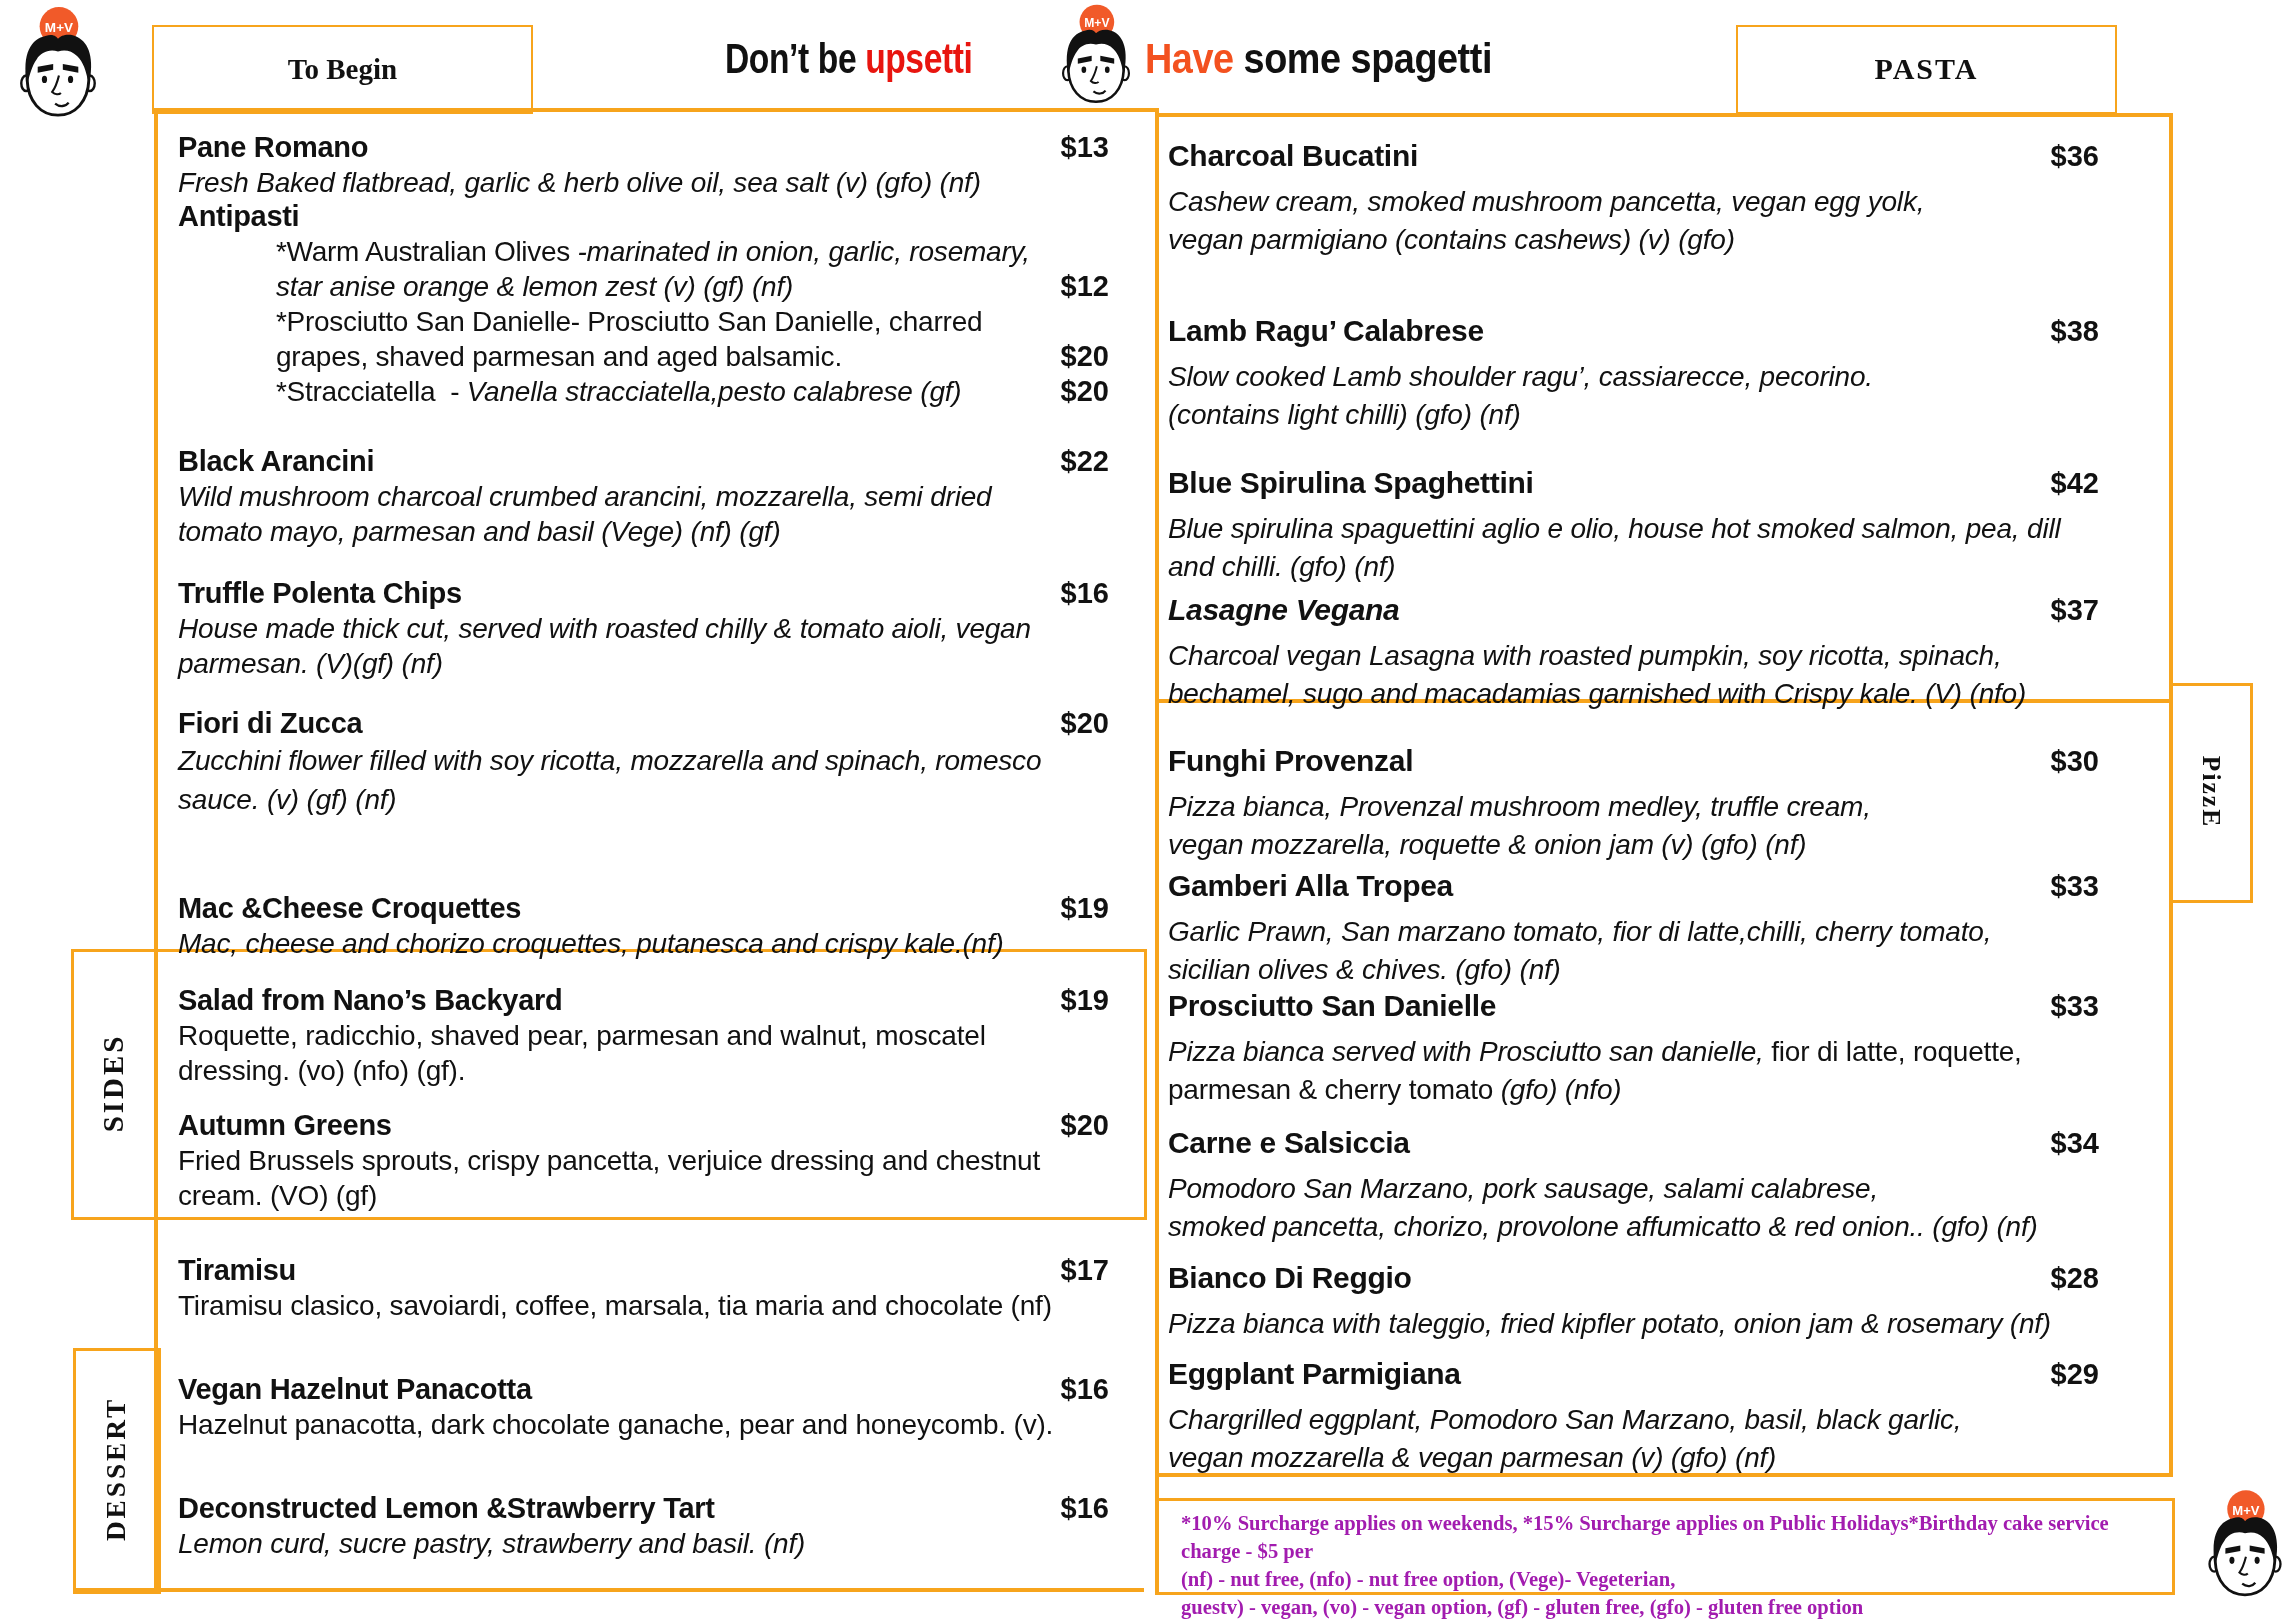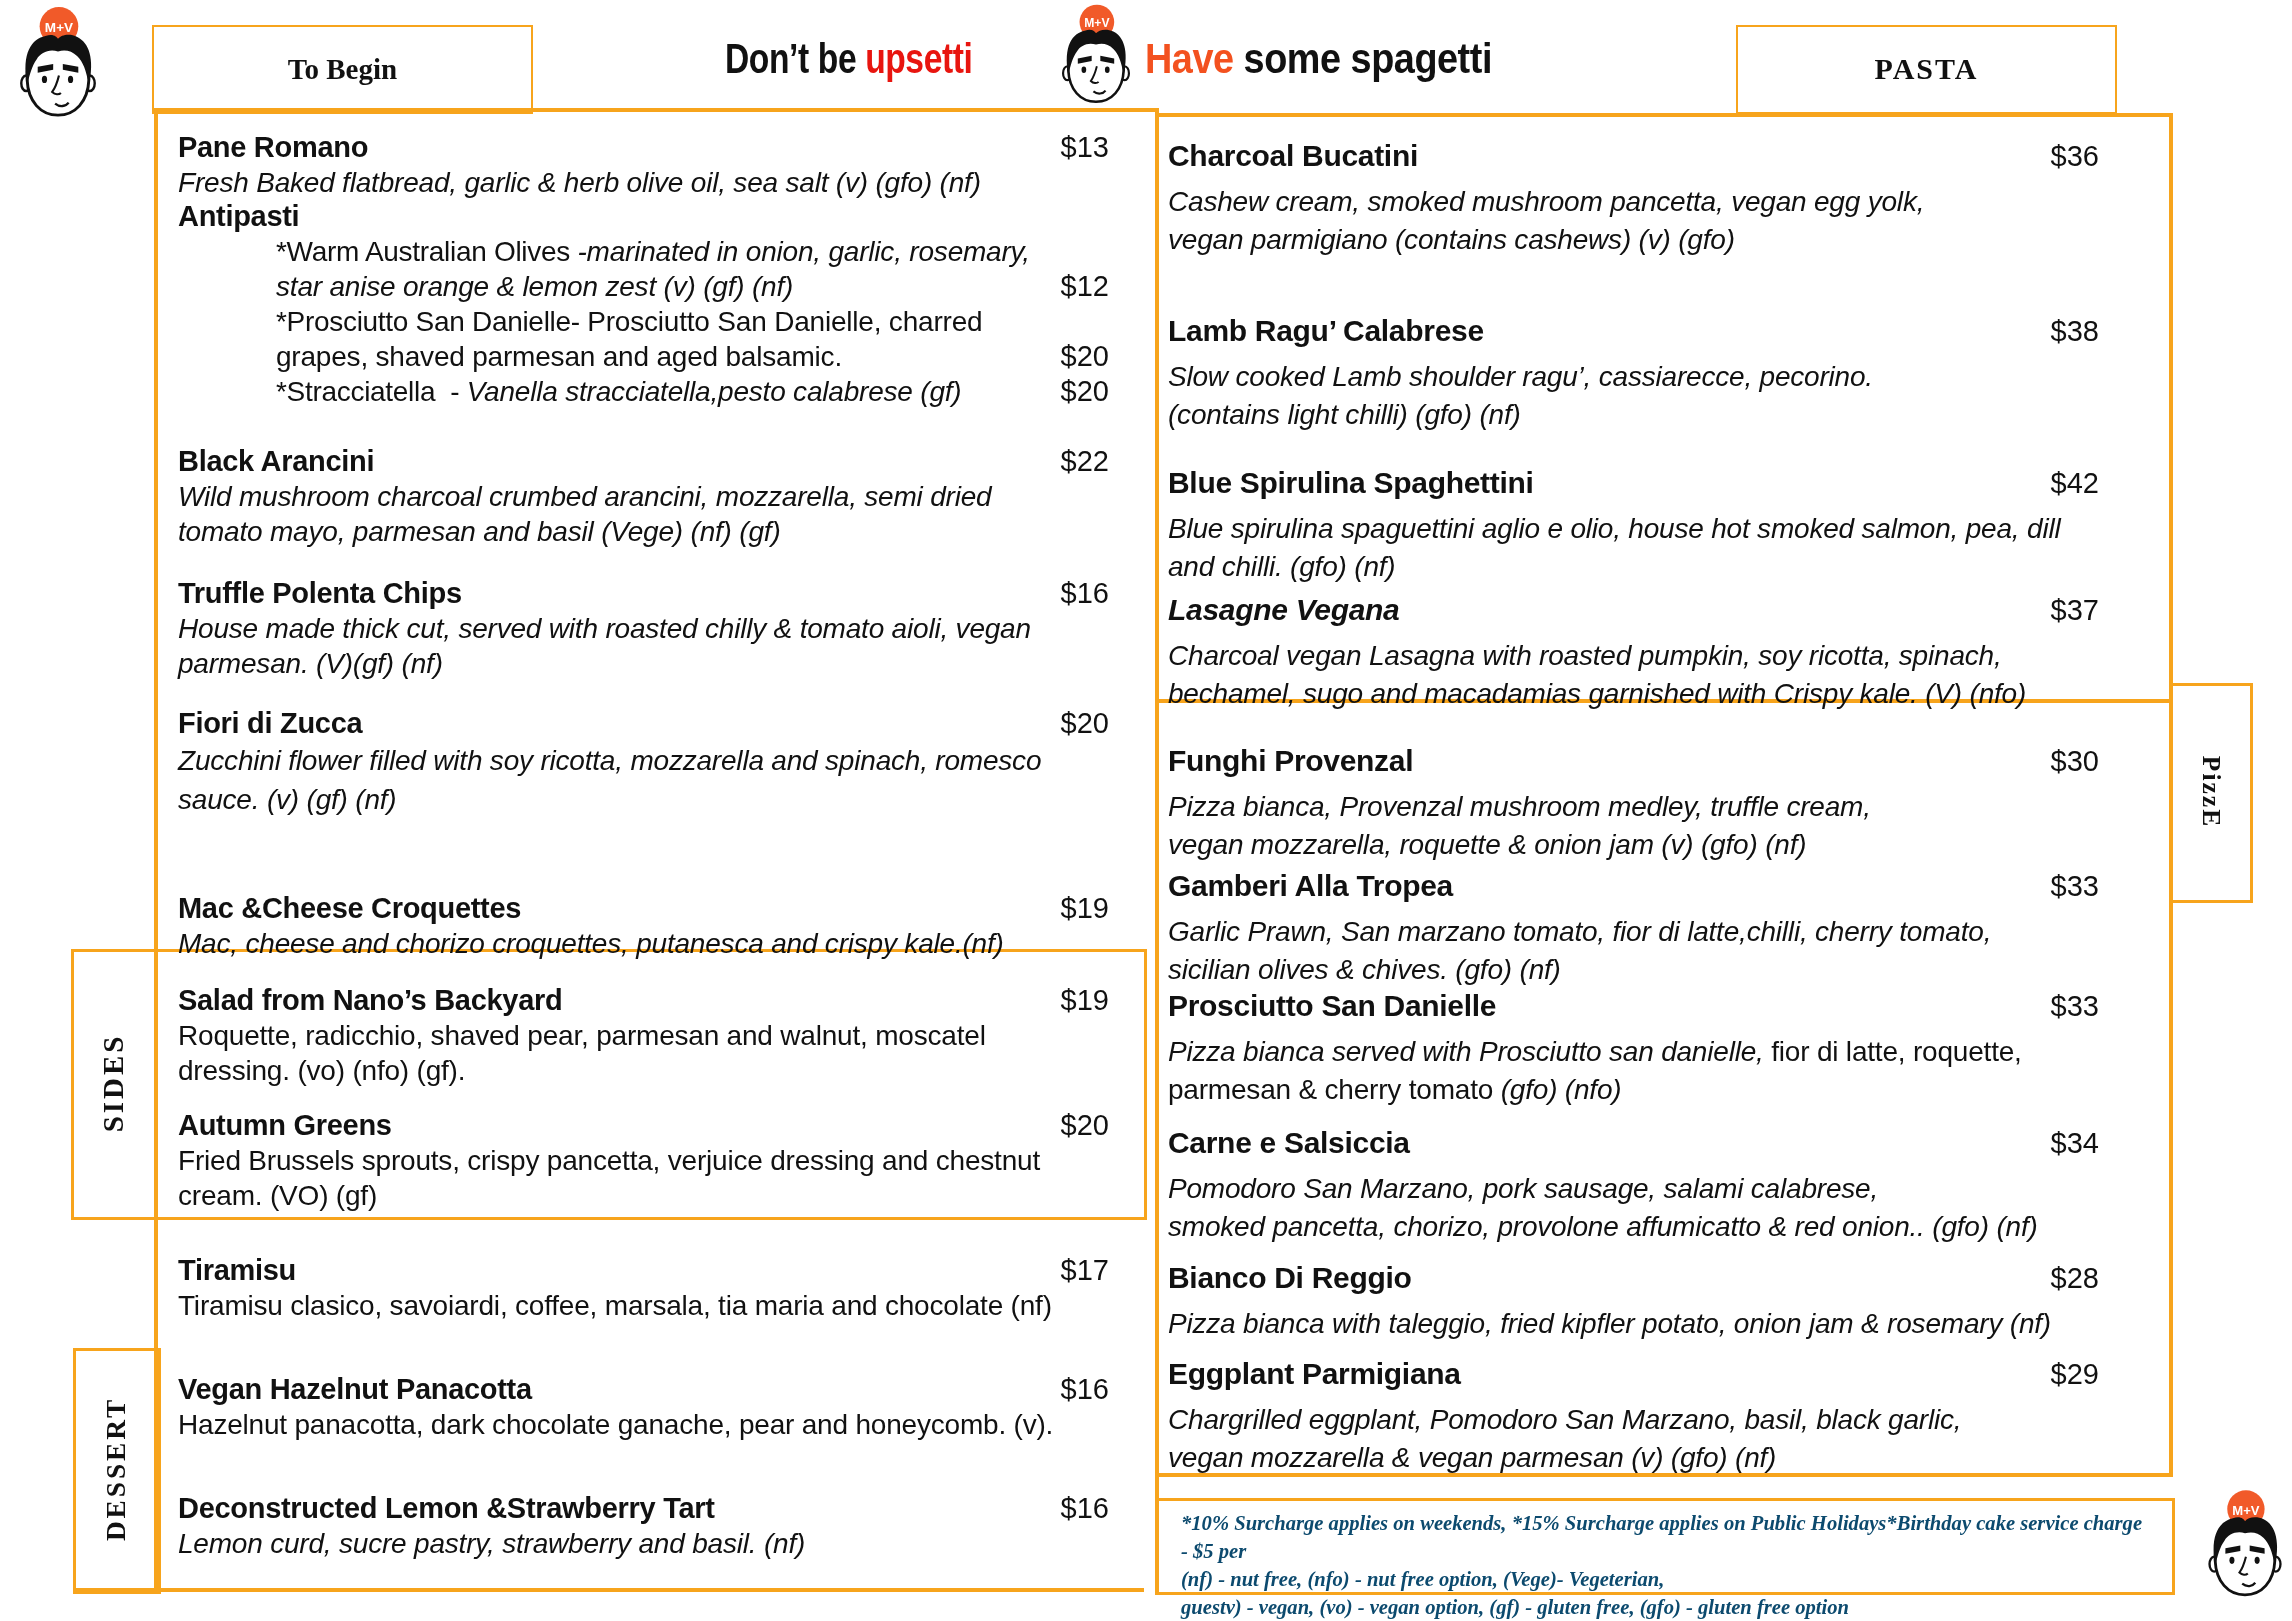--- a/index.html
+++ b/index.html
@@ -12,21 +12,21 @@
   .hdrbox{position:absolute;border:2.9px solid var(--border-orange,#F7A41C);
           display:flex;align-items:center;justify-content:center;
           font-family:"Liberation Serif",serif;font-weight:bold;color:#111}
 
   
   .mi{position:absolute;left:178px;width:931px}
   .rc{left:1168px;width:931px}
   .mi-head{display:flex;justify-content:space-between;align-items:baseline;
            font-size:29px;font-weight:bold;line-height:35px;letter-spacing:-0.3px}
   .rc .mi-head{font-size:30px;line-height:37px;margin-bottom:7.8px}
-  .pr{font-weight:normal;font-size:29px;letter-spacing:0}
+  .pr{font-weight:bold;font-size:29px;letter-spacing:0}
   .ds{font-size:28px;line-height:35px;white-space:pre-line;letter-spacing:-0.2px}
   .rc .ds{line-height:38px}
   .it{font-style:italic}
   .lh40{line-height:39px}
 
   
   .ant{position:absolute;left:178px;width:931px;font-size:28px;line-height:35px}
   .ant-h{font-size:29px;font-weight:bold;letter-spacing:-0.3px}
   .ant-row{display:flex;padding-left:98px}
   .ant-bold{font-weight:normal;white-space:pre;letter-spacing:-0.3px}
@@ -45,22 +45,22 @@
   
   .tagline{position:absolute;top:35px;font-size:42px;font-weight:bold;white-space:nowrap;
            transform-origin:left center;color:#111;letter-spacing:-0.5px}
   .tag-left{left:725px;transform:scaleX(0.80)}
   .tag-right{left:1145px;transform:scaleX(0.90)}
   .accent-red{color:var(--accent-red,#E8150F)}
   .accent-or{color:var(--accent-orange-red,#F3511F)}
 
   
   .foot{position:absolute;left:1181px;top:1509px;width:970px;
-        font-family:"Liberation Serif",serif;font-style:italic;font-weight:bold;
-        font-size:20.6px;line-height:28px;color:#0c4a6e}
+        font-family:"Liberation Serif",serif;font-weight:bold;
+        font-size:20.6px;line-height:28px;color:#a21caf}
 
   .logo{position:absolute}
 </style>
 </head>
 <body>
 
 <svg width="0" height="0" style="position:absolute">
   <defs>
     <g id="mv-face">
       <circle cx="46" cy="21" r="20" fill="#F15A29"></circle>

